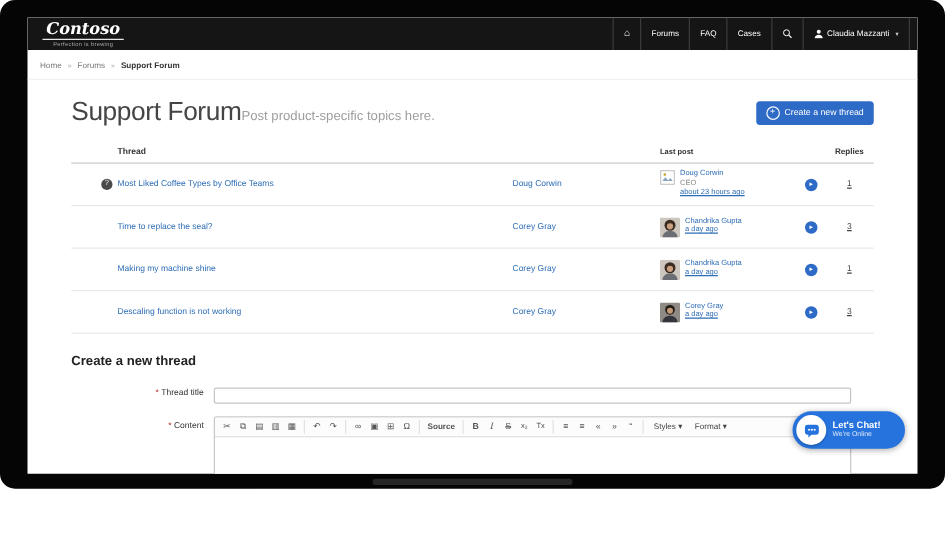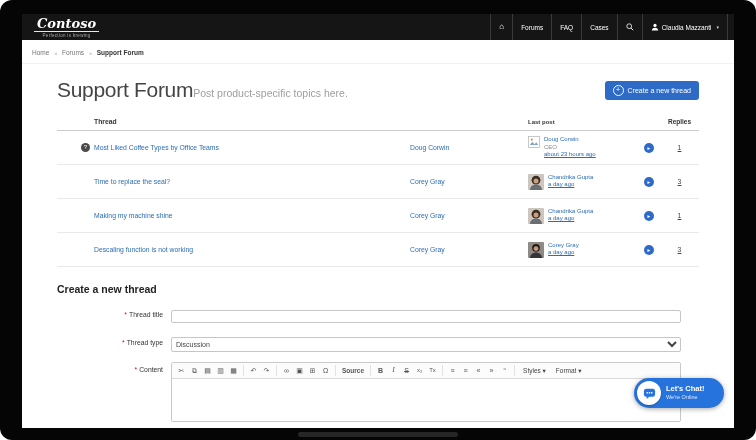--- a/index.html
+++ b/index.html
@@ -1,17 +1,17 @@
 <!DOCTYPE html>
 <html><head>
 <meta charset="utf-8">
 <style>
   html,body{margin:0;padding:0;width:756px;height:440px;overflow:hidden;background:#fff;
     font-family:"Liberation Sans",sans-serif;-webkit-font-smoothing:antialiased;}
-  .device{position:relative;width:756px;height:440px;background:#050505;border-radius:12px;
+  .device{position:relative;width:756px;height:391px;background:#050505;border-radius:12px;
     box-sizing:border-box;padding:14px 22px 12px;}
   .device-bar{position:absolute;left:50%;transform:translateX(-50%);bottom:3px;width:160px;height:5px;
     background:#262626;border-radius:3px;}
   .page{position:relative;background:#fff;width:100%;height:100%;overflow:hidden;}
 
   
   .topnav{height:26px;background:#151515;display:flex;align-items:center;justify-content:space-between;
     padding:0 6px;color:#fff;}
   .brand-block{display:flex;flex-direction:column;align-items:center;margin-left:6px;}
   .brand{font-family:"DejaVu Serif",serif;font-style:italic;font-weight:bold;font-size:13px;line-height:13px;
@@ -294,30 +294,20 @@
 
       <div class="f-row" data-name="thread-title-row">
         <span class="f-label">
           <span class="req" data-name="required-marker">*</span><span data-name="thread-title-label">Thread title</span>
         </span>
         <span class="f-field">
           <input class="text-input" type="text" data-name="thread-title-input" value="" style="">
         </span>
       </div>
 
-      <div class="f-row" data-name="thread-type-row">
-        <span class="f-label">
-          <span class="req" data-name="required-marker">*</span><span data-name="thread-type-label">Thread type</span>
-        </span>
-        <span class="f-field">
-          <select class="select-input" data-name="thread-type-select">
-            <option data-name="thread-type-selected-option">Discussion</option>
-          </select>
-        </span>
-      </div>
 
       <div class="f-row top" data-name="content-row">
         <span class="f-label">
           <span class="req" data-name="required-marker">*</span><span data-name="content-label">Content</span>
         </span>
         <span class="f-field">
           <div class="editor" data-name="rich-text-editor">
             <div class="toolbar" data-name="editor-toolbar">
                 <span class="tb-group">
                   <span class="tb-btn" data-name="cut-icon">✂</span>

